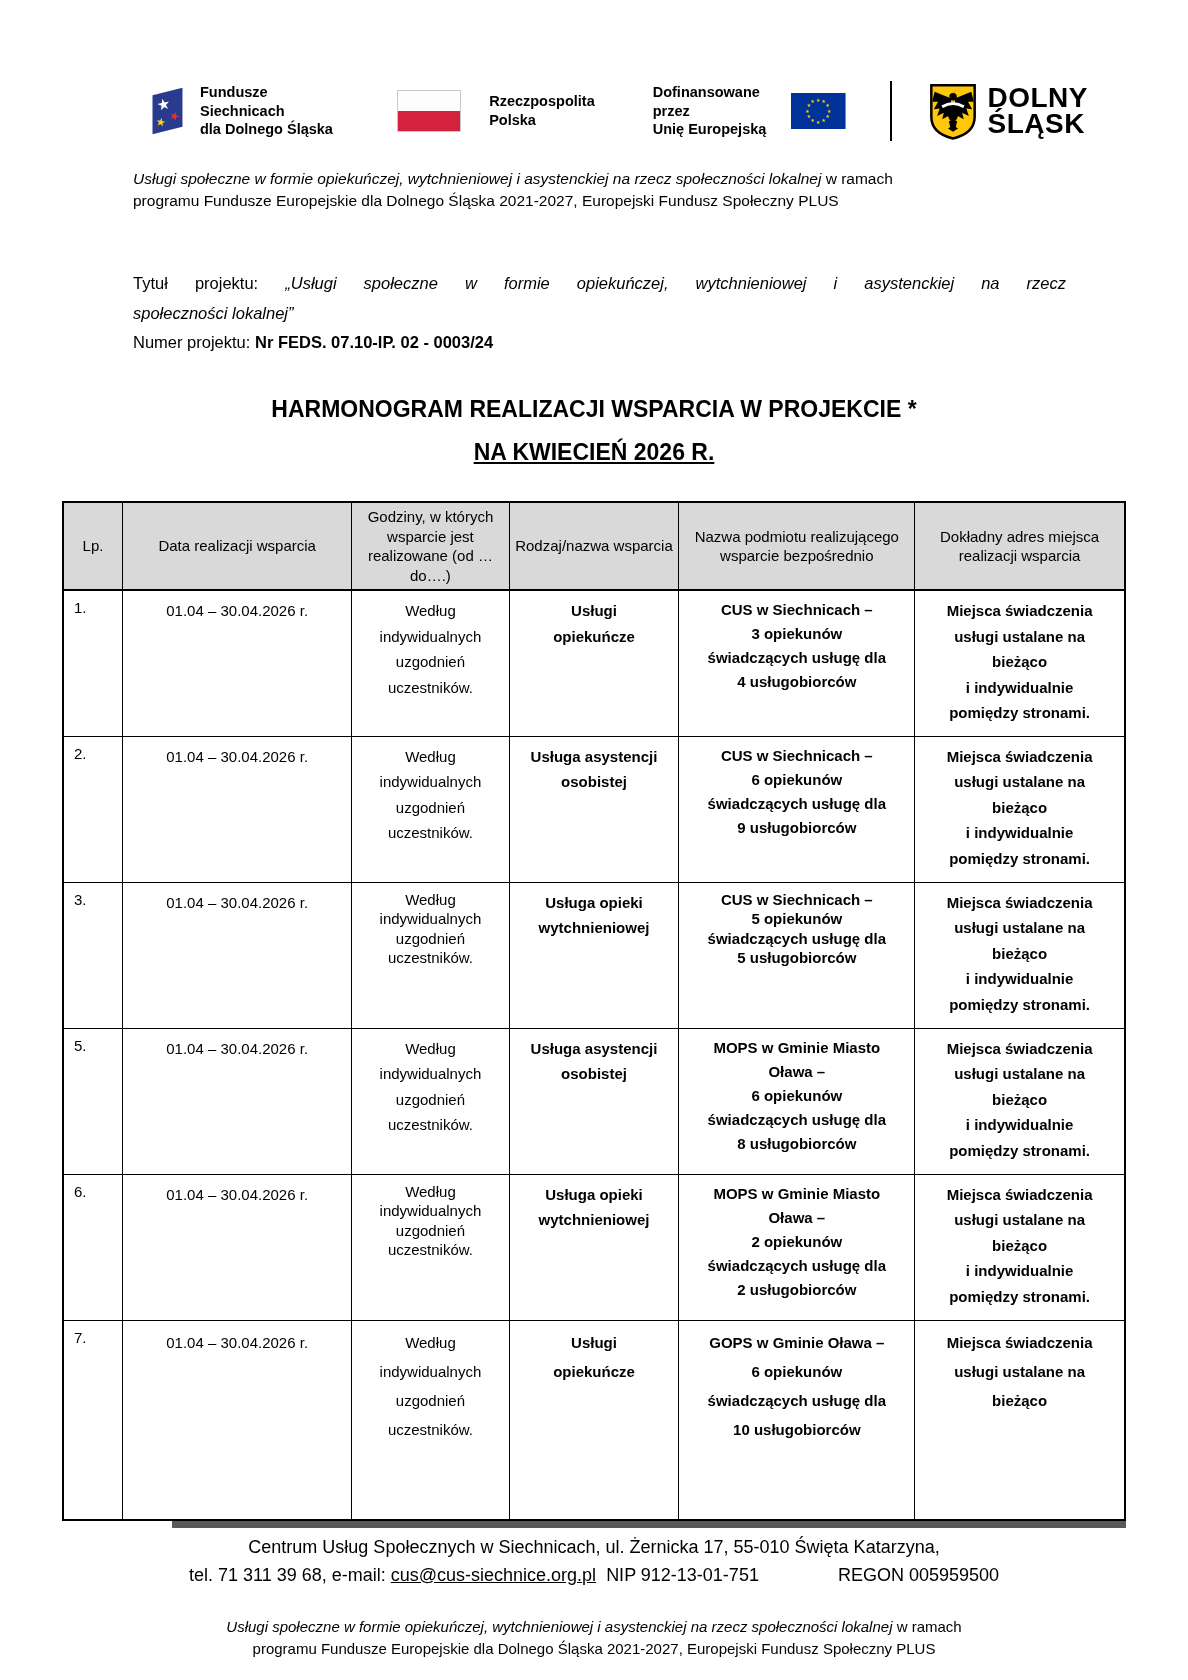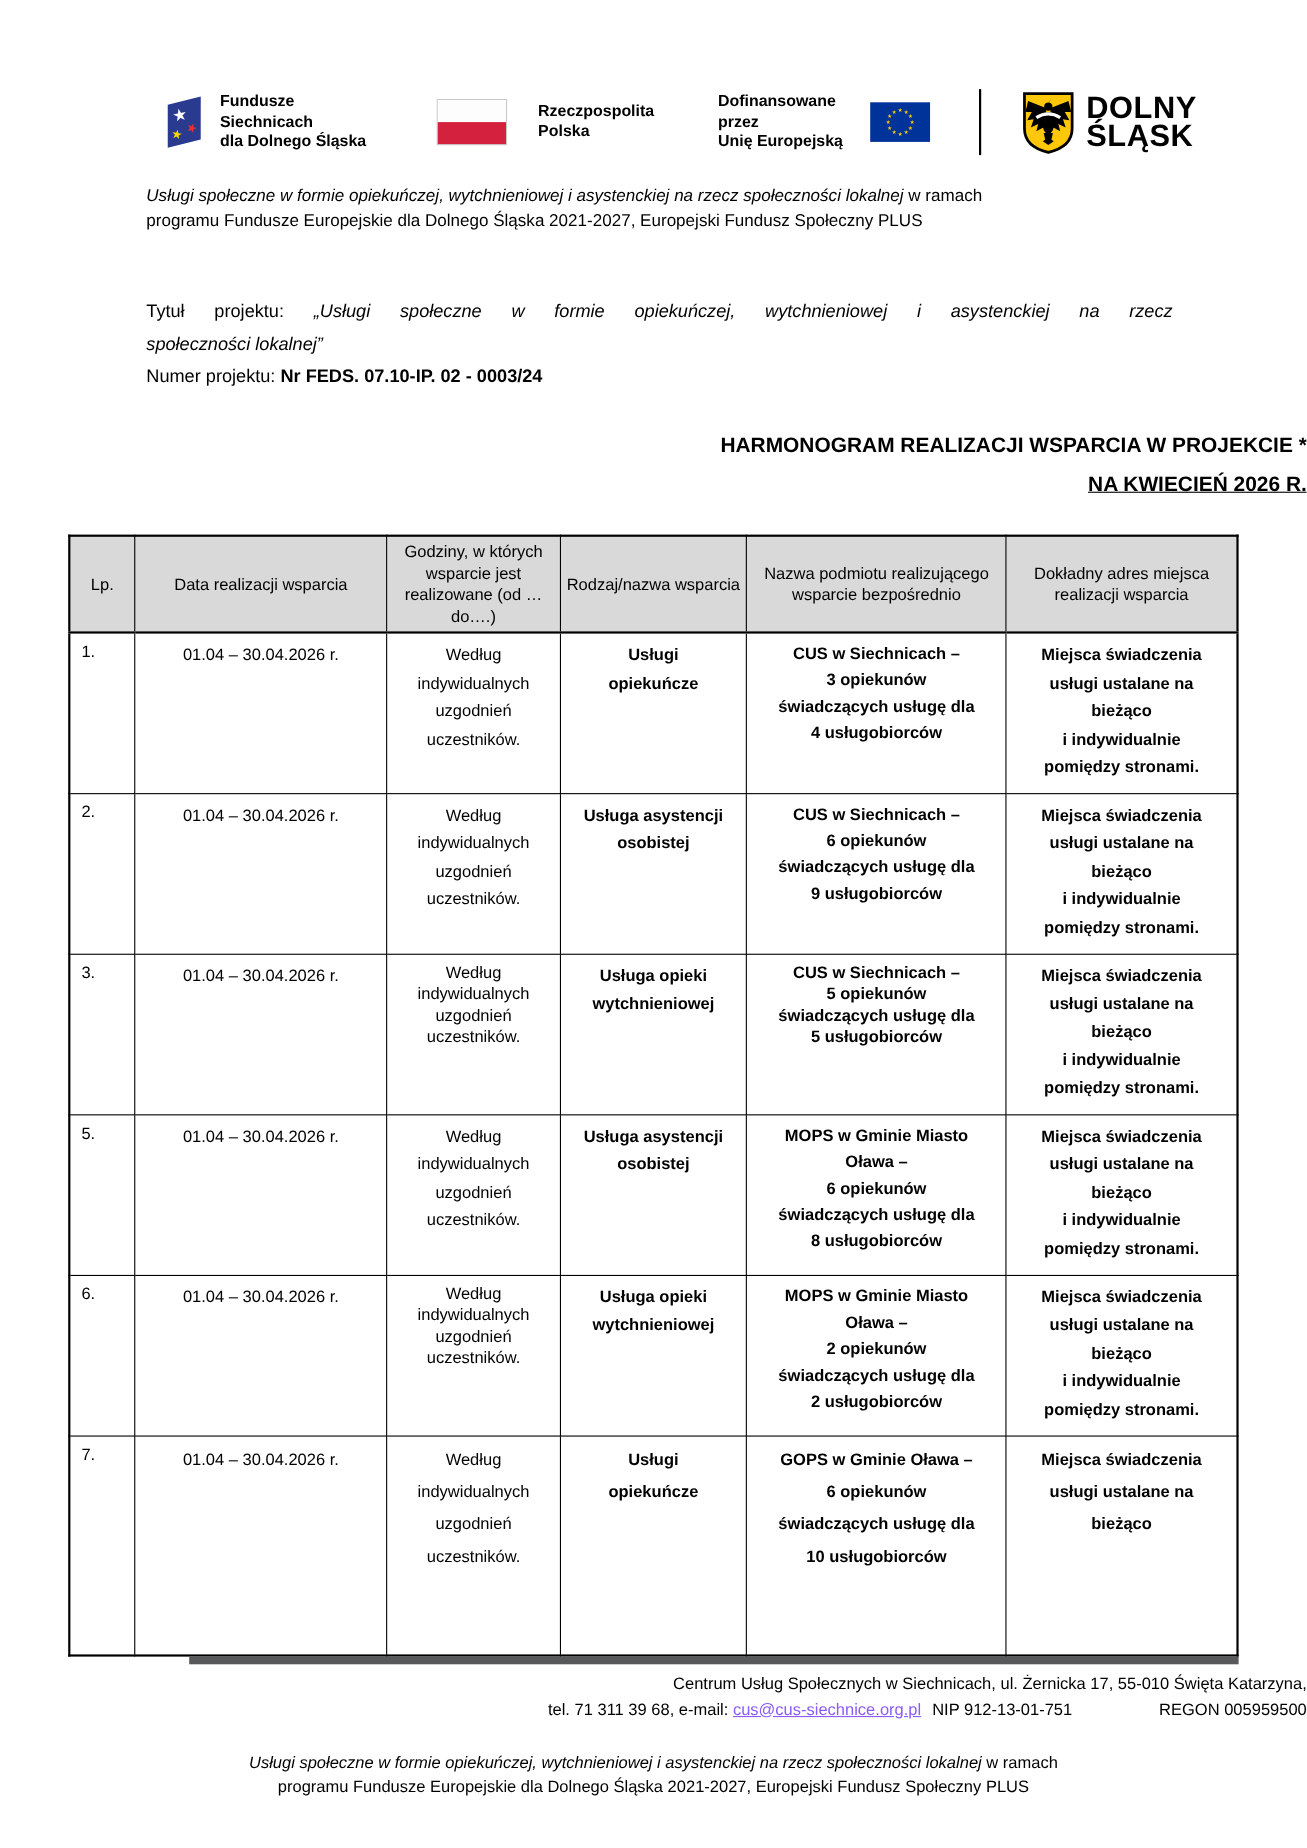--- a/index.html
+++ b/index.html
@@ -40,21 +40,21 @@
     font-size:15.5px; line-height:1.45;
   }
   .italic { font-style:italic; }
 
   
   .project { margin:56px 122px 0 133px; font-size:16.5px; line-height:1.8; }
   .justify-last { text-align-last:justify; }
   .bold { font-weight:bold; }
 
   
-  .heading { margin-top:30px; text-align:right; font-size:19px; font-weight:bold; line-height:1.85; }
+  .heading { margin-top:30px; text-align:center; font-size:23px; font-weight:bold; line-height:1.85; }
   .underline { text-decoration:underline; }
 
   
   table.schedule {
     margin:28px 62px 0 62px;
     width:1064px;
     border-collapse:collapse;
     table-layout:fixed;
     border:2.5px solid #000;
     font-size:15px;
@@ -87,22 +87,22 @@
   
   .schedule tbody tr:nth-child(6) td { height:200px; line-height:1.95; }
   .schedule tbody tr:nth-child(6) td.cell-lp { line-height:1.3; }
 
   .page-break-bar {
     height:7px; background:#58595b;
     margin:0 62px 0 172px;
   }
 
   
-  .footer-contact { margin-top:6px; text-align:right; font-size:15px; line-height:1.55; }
-  .footer-contact a { color:#8b5cf6; text-decoration:underline; }
+  .footer-contact { margin-top:6px; text-align:center; font-size:18px; line-height:1.55; }
+  .footer-contact a { color:#000000; text-decoration:underline; }
   .nip { margin-left:10px; }
   .regon { margin-left:38px;padding-left:41px; }
   .footer-program { margin:26px 90px 0 90px; text-align:center; font-size:15px; line-height:1.5; }
 
   svg { display:block; }
 </style>
 </head>
 <body>
 
 <div class="page">

